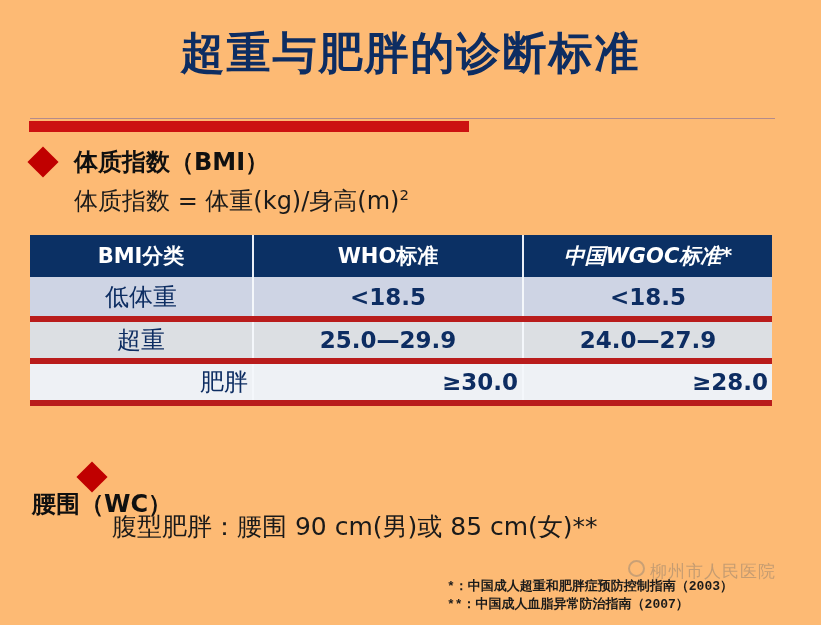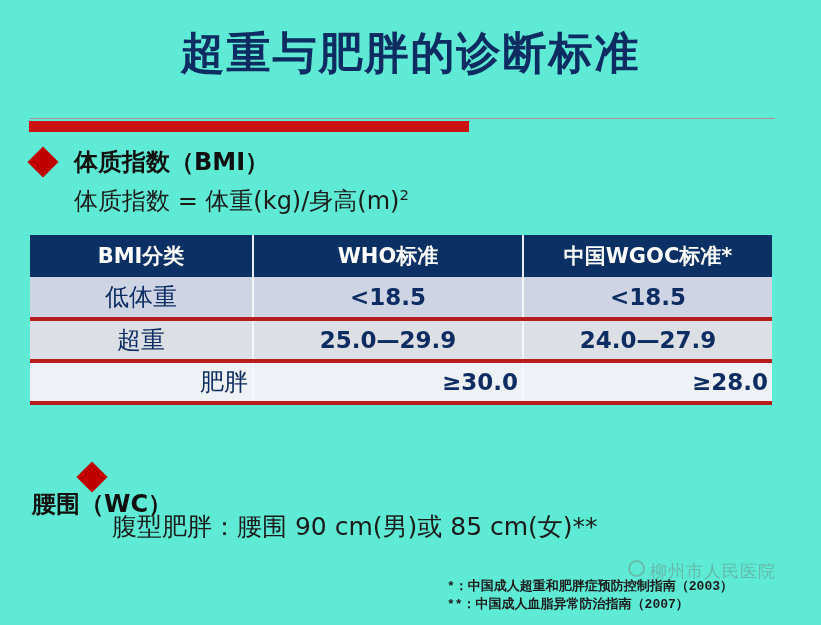--- a/index.html
+++ b/index.html
@@ -16,21 +16,21 @@
     font-family: "Liberation Sans", "DejaVu Sans", sans-serif;
     position: relative;
     color: #111111;
   }
 
   .slide {
     position: absolute;
     inset: 0;
     width: 821px;
     height: 625px;
-    background: #5eead4;
+    background: #fdba74;
   }
 
   
   .title {
     position: absolute;
     left: 0;
     top: 24px;
     width: 821px;
     text-align: center;
     font-size: 44px;
@@ -126,27 +126,27 @@
   }
 
   .bmi-table thead th {
     background: #0b3064;
     color: #ffffff;
     font-size: 21px;
     font-weight: bold;
     border-right: 2px solid #e9eef6;
     font-family: "DejaVu Sans", "Liberation Sans", sans-serif;
   }
-  .bmi-table thead th:last-child { border-right: none; }
+  .bmi-table thead th:last-child { border-right: none; font-style: italic; }
 
   .bmi-table tbody td {
     font-size: 23px;
     color: #0d2d62;
     border-right: 2px solid #f4f7fb;
-    border-bottom: 4px solid #b91c1c;
+    border-bottom: 6px solid #b91c1c;
     font-family: "DejaVu Sans", "Liberation Sans", sans-serif;
   }
   .bmi-table tbody td:last-child { border-right: none; }
 
   .bmi-table tbody td.label-cell { font-weight: normal; font-size: 24px; }
   .bmi-table tbody td.value-cell { font-weight: bold; }
 
   .bmi-table tbody tr.r0 td { background: #ced4e4; }
   .bmi-table tbody tr.r1 td { background: #e7ebf4; }
   .bmi-table tbody tr.r2 td { background: #dcdfe3; }

